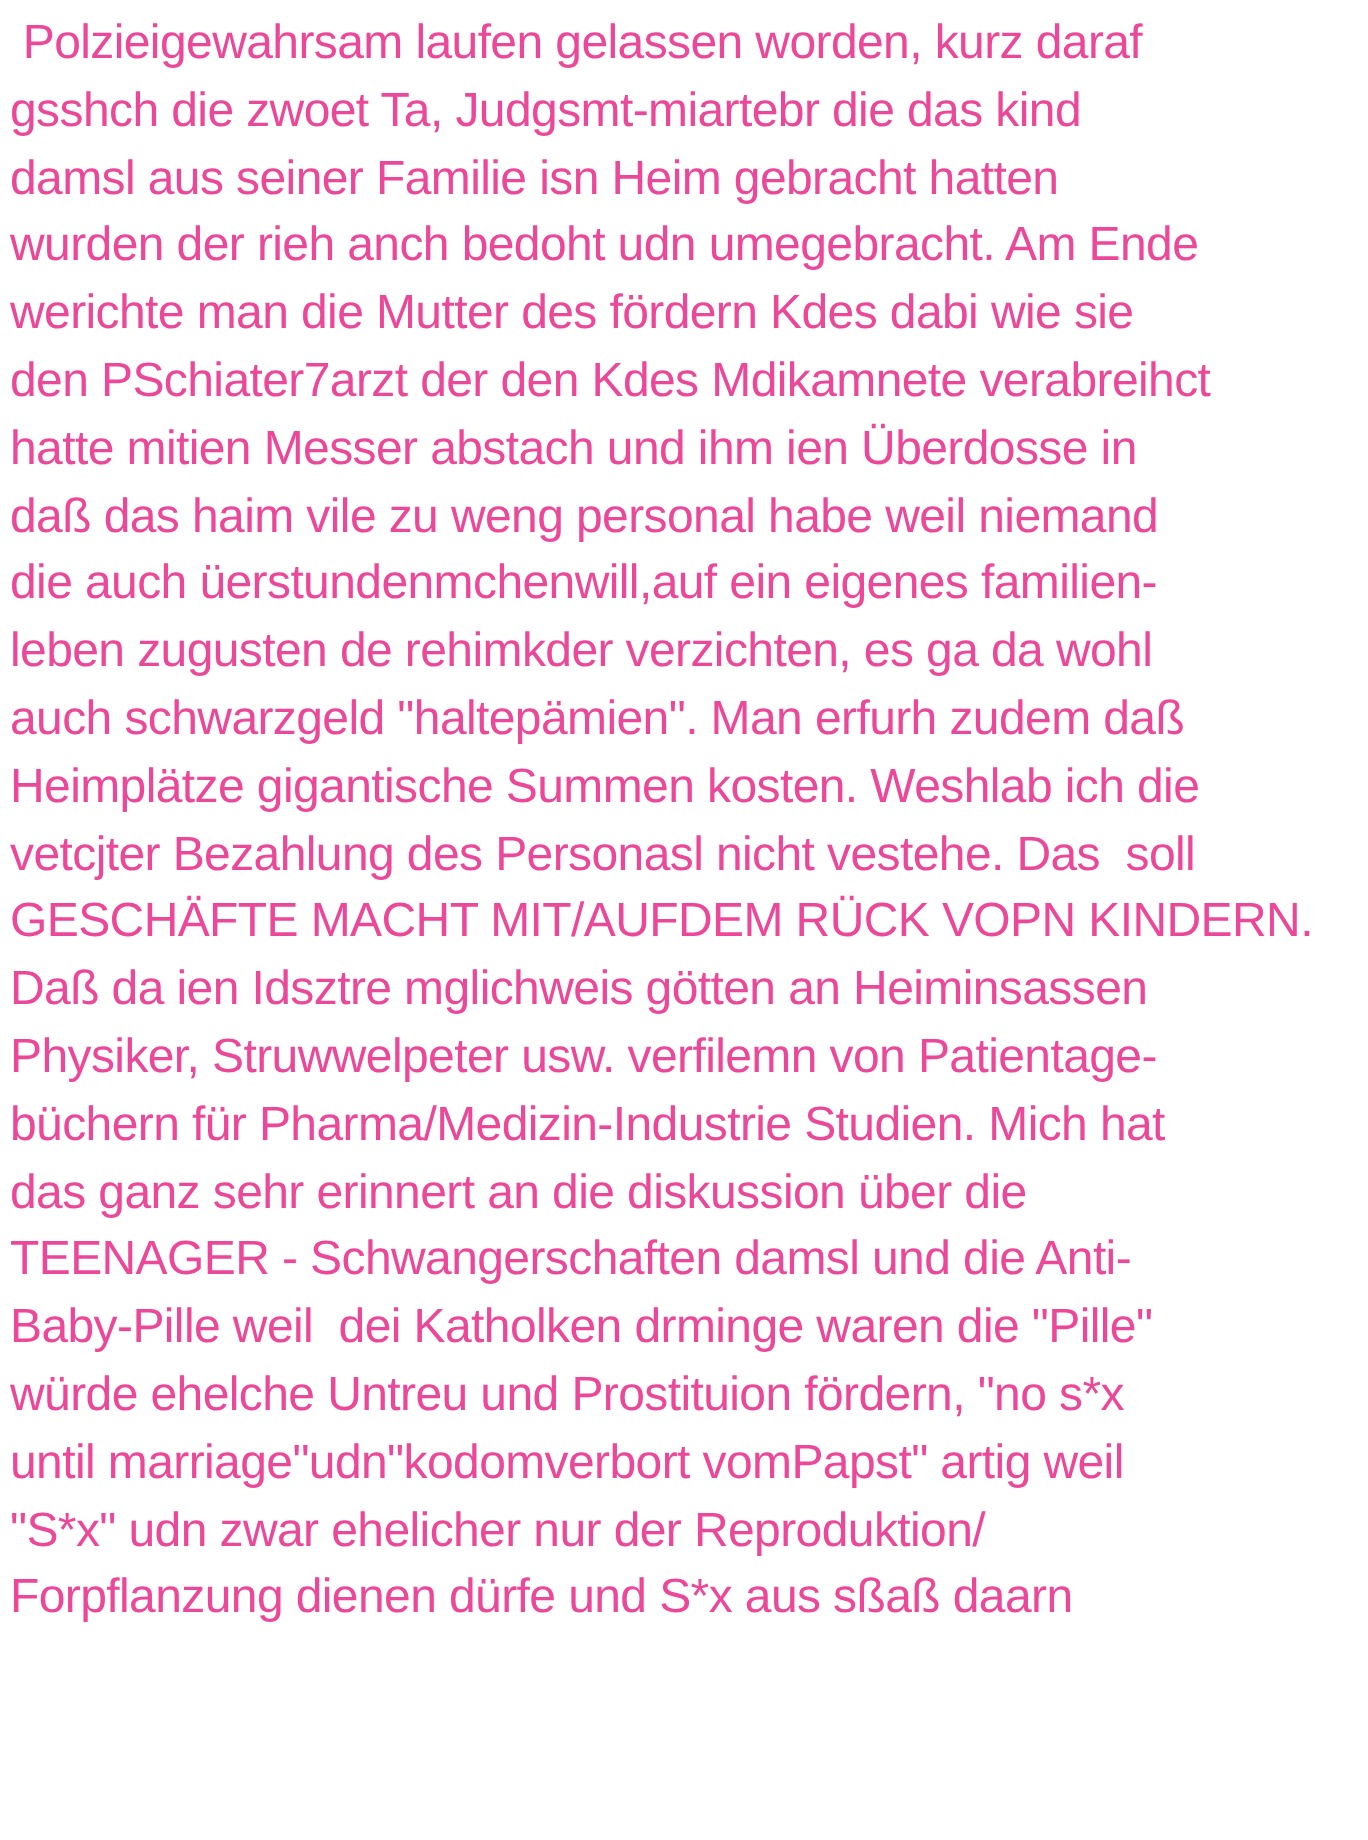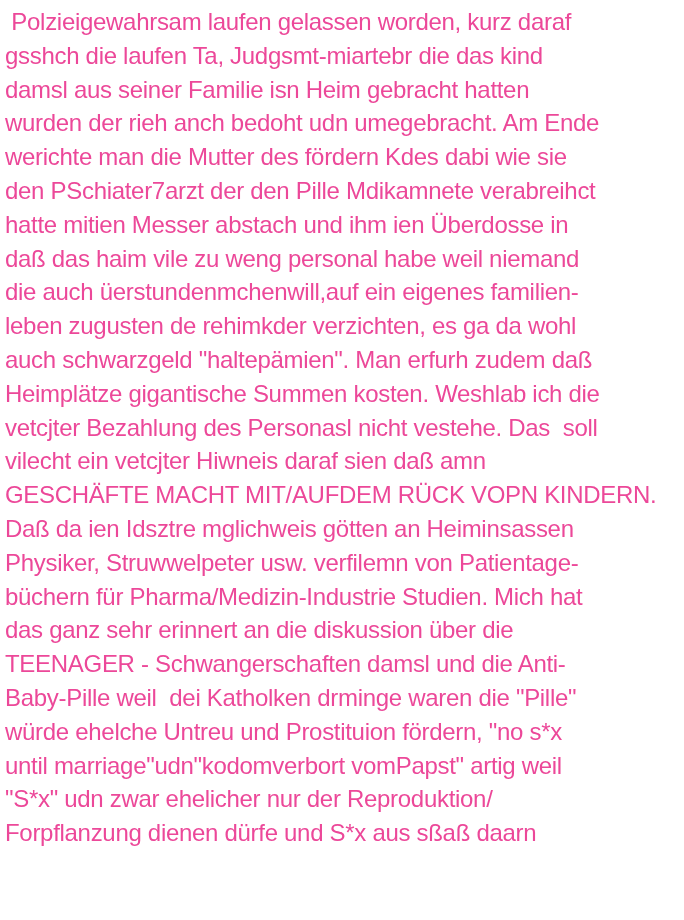--- a/index.html
+++ b/index.html
@@ -28,33 +28,32 @@
     white-space: pre;
     height: 33.8px;
   }
 </style>
 </head>
 <body>
 
 <div class="page">
   <div class="text-block">
       <div class="line"> Polzieigewahrsam laufen gelassen worden, kurz daraf</div>
-      <div class="line">gsshch die laufen Ta, Judgsmt-miartebr die das kind</div>
+      <div class="line">gsshch die zwoet Ta, Judgsmt-miartebr die das kind</div>
       <div class="line">damsl aus seiner Familie isn Heim gebracht hatten</div>
       <div class="line">wurden der rieh anch bedoht udn umegebracht. Am Ende</div>
       <div class="line">werichte man die Mutter des fördern Kdes dabi wie sie</div>
-      <div class="line">den PSchiater7arzt der den Pille Mdikamnete verabreihct</div>
+      <div class="line">den PSchiater7arzt der den Kdes Mdikamnete verabreihct</div>
       <div class="line">hatte mitien Messer abstach und ihm ien Überdosse in</div>
       <div class="line">daß das haim vile zu weng personal habe weil niemand</div>
       <div class="line">die auch üerstundenmchenwill,auf ein eigenes familien-</div>
       <div class="line">leben zugusten de rehimkder verzichten, es ga da wohl</div>
       <div class="line">auch schwarzgeld "haltepämien". Man erfurh zudem daß</div>
       <div class="line">Heimplätze gigantische Summen kosten. Weshlab ich die</div>
       <div class="line">vetcjter Bezahlung des Personasl nicht vestehe. Das  soll</div>
-      <div class="line">vilecht ein vetcjter Hiwneis daraf sien daß amn</div>
       <div class="line">GESCHÄFTE MACHT MIT/AUFDEM RÜCK VOPN KINDERN.</div>
       <div class="line">Daß da ien Idsztre mglichweis götten an Heiminsassen</div>
       <div class="line">Physiker, Struwwelpeter usw. verfilemn von Patientage-</div>
       <div class="line">büchern für Pharma/Medizin-Industrie Studien. Mich hat</div>
       <div class="line">das ganz sehr erinnert an die diskussion über die</div>
       <div class="line">TEENAGER - Schwangerschaften damsl und die Anti-</div>
       <div class="line">Baby-Pille weil  dei Katholken drminge waren die "Pille"</div>
       <div class="line">würde ehelche Untreu und Prostituion fördern, "no s*x</div>
       <div class="line">until marriage"udn"kodomverbort vomPapst" artig weil</div>
       <div class="line">"S*x" udn zwar ehelicher nur der Reproduktion/</div>

